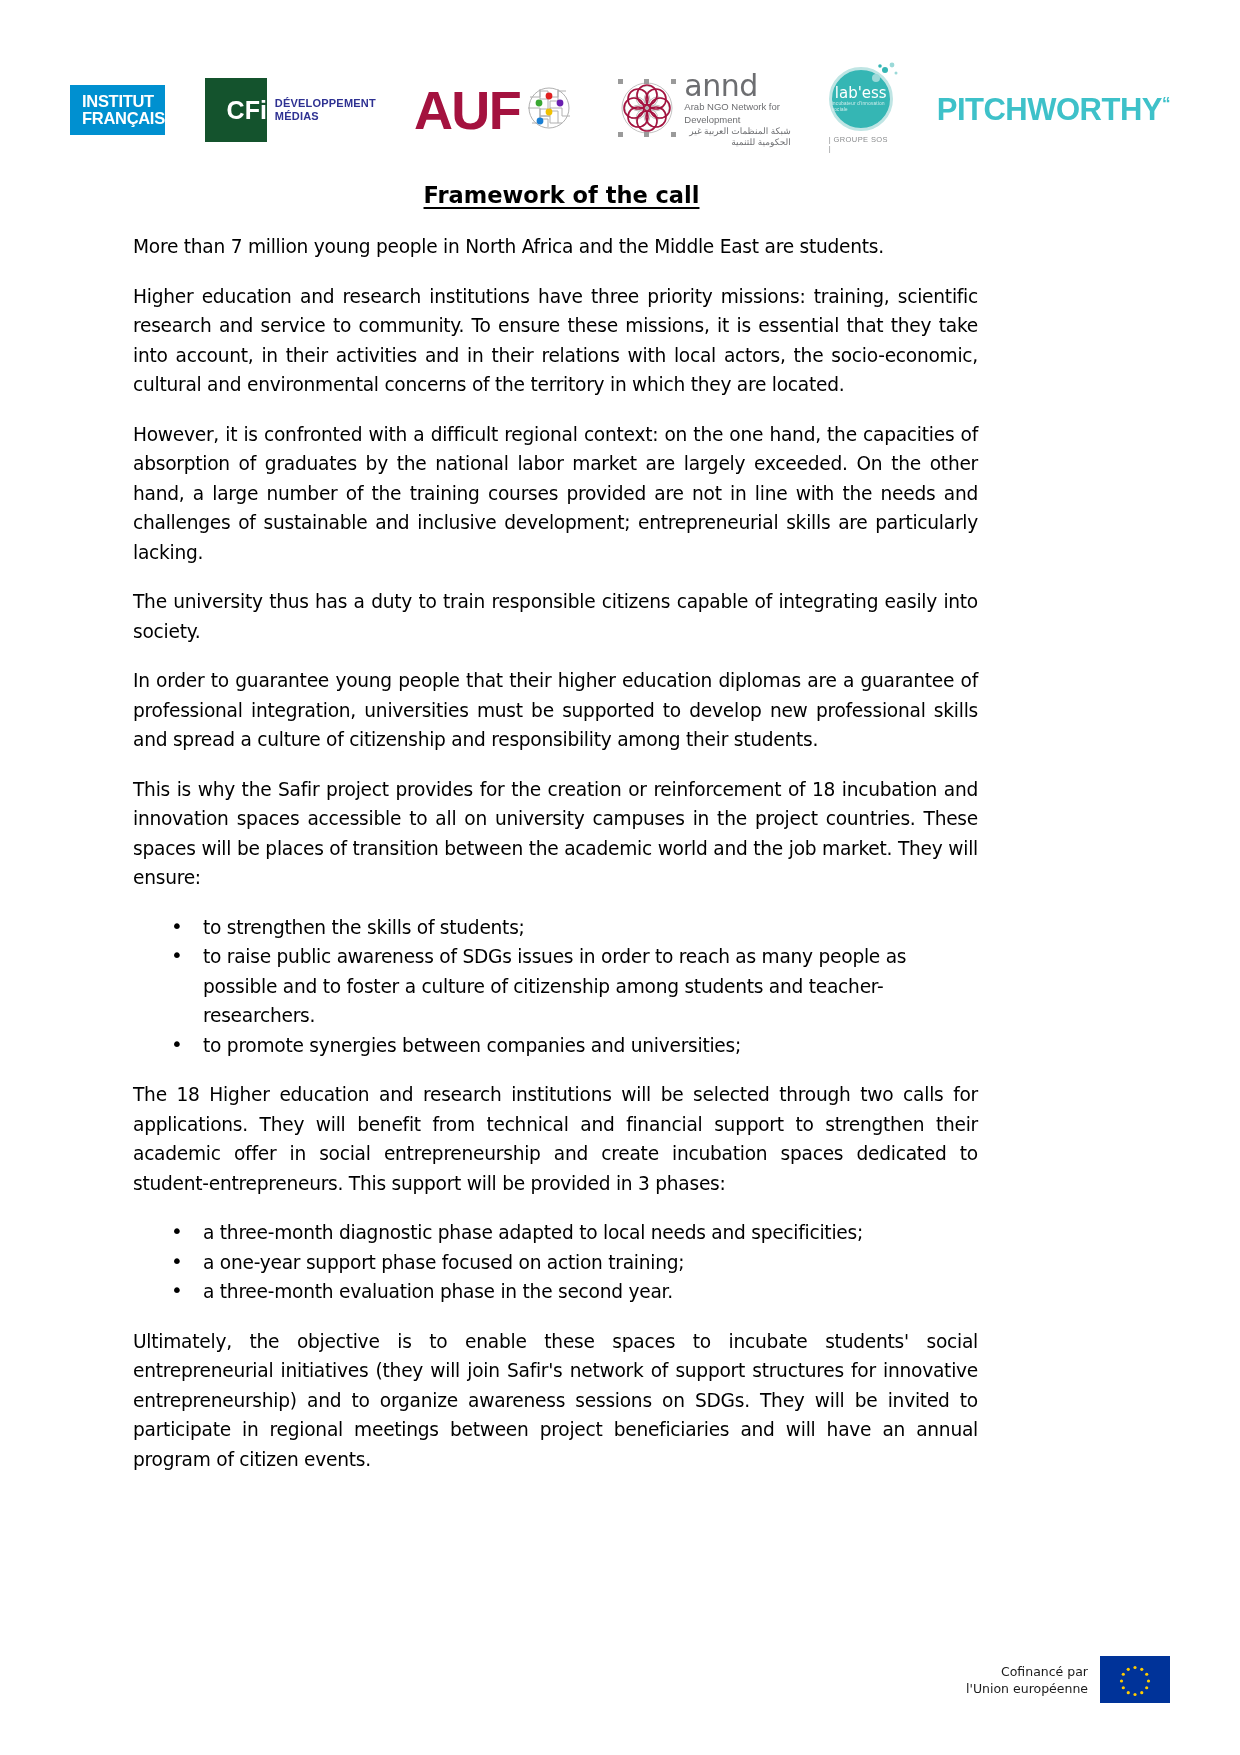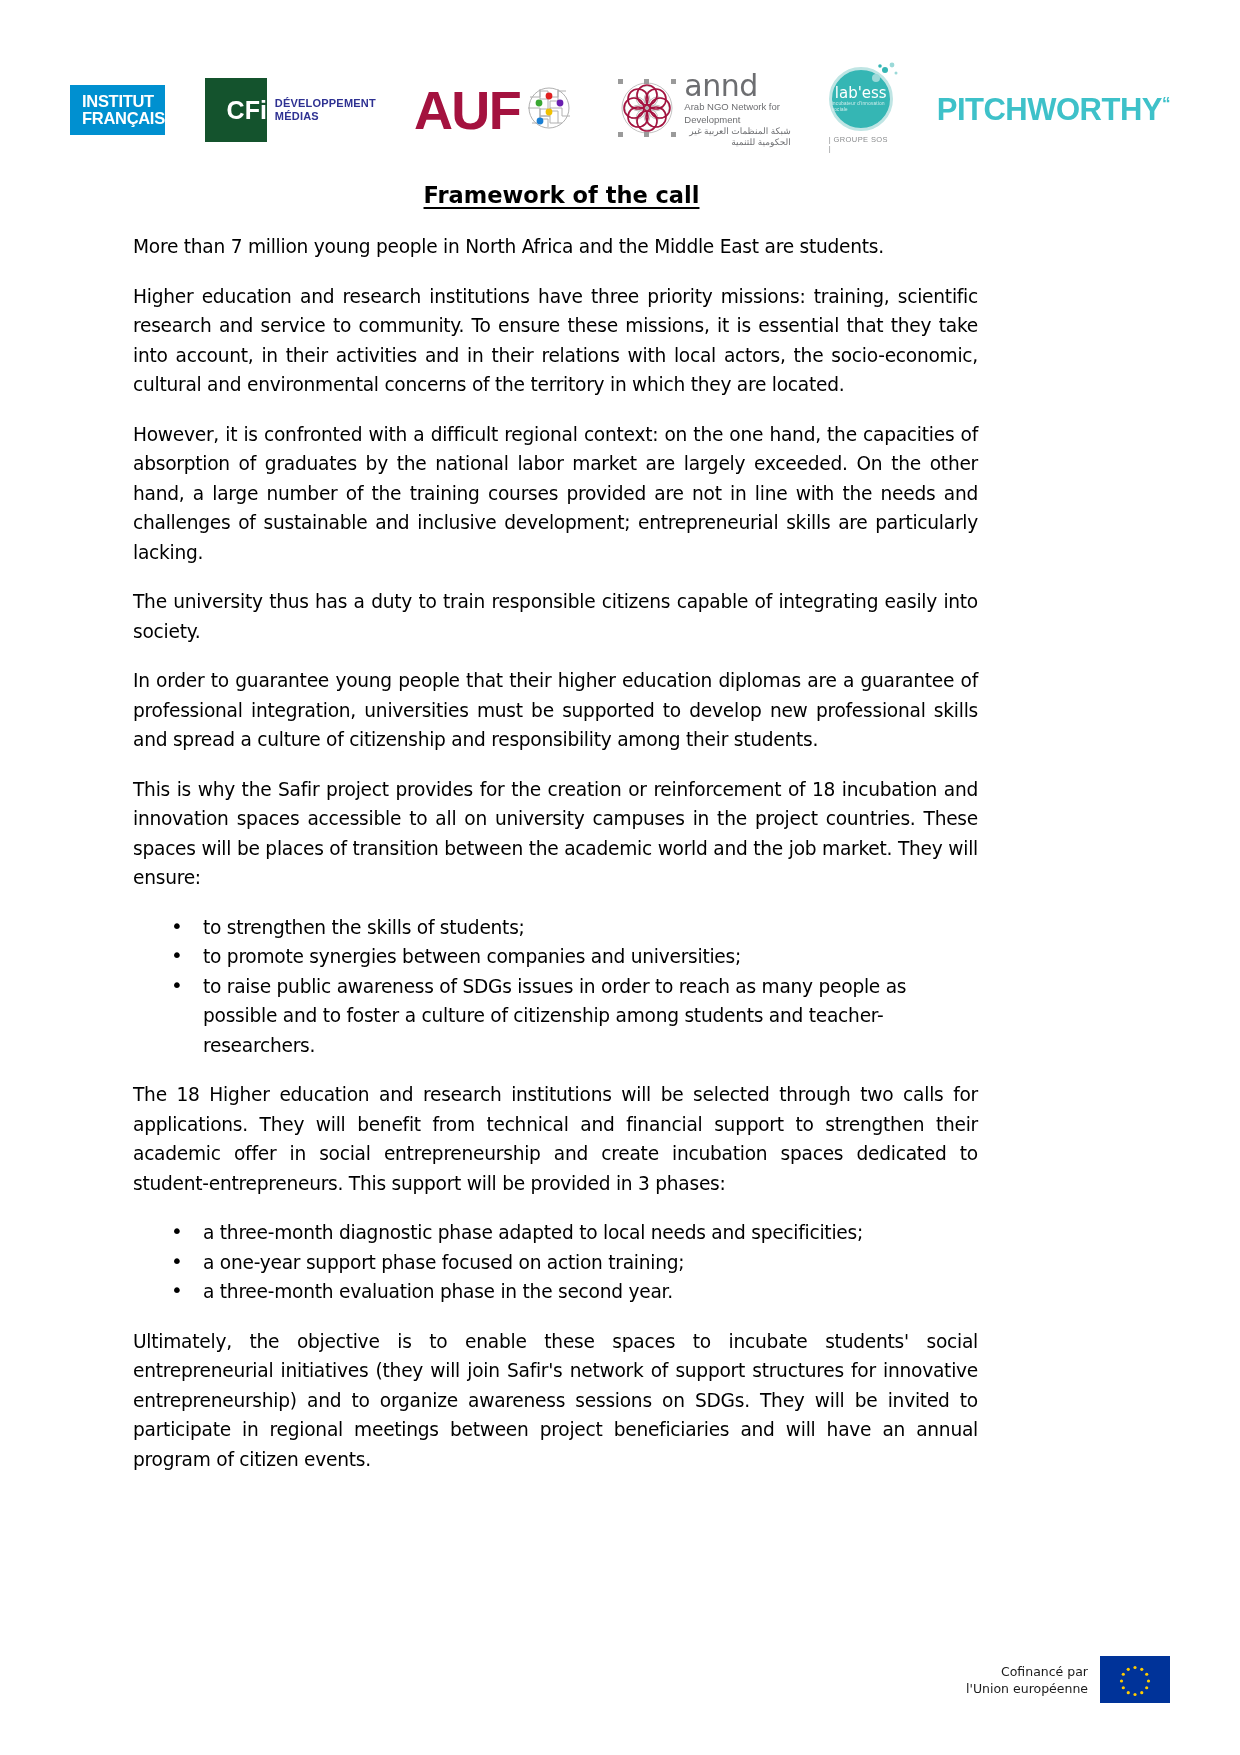--- a/index.html
+++ b/index.html
@@ -368,22 +368,22 @@
 
     <p class="para">More than 7 million young people in North Africa and the Middle East are students.</p>
     <p class="para">Higher education and research institutions have three priority missions: training, scientific research and service to community. To ensure these missions, it is essential that they take into account, in their activities and in their relations with local actors, the socio-economic, cultural and environmental concerns of the territory in which they are located.</p>
     <p class="para">However, it is confronted with a difficult regional context: on the one hand, the capacities of absorption of graduates by the national labor market are largely exceeded. On the other hand, a large number of the training courses provided are not in line with the needs and challenges of sustainable and inclusive development; entrepreneurial skills are particularly lacking.</p>
     <p class="para">The university thus has a duty to train responsible citizens capable of integrating easily into society.</p>
     <p class="para">In order to guarantee young people that their higher education diplomas are a guarantee of professional integration, universities must be supported to develop new professional skills and spread a culture of citizenship and responsibility among their students.</p>
     <p class="para">This is why the Safir project provides for the creation or reinforcement of 18 incubation and innovation spaces accessible to all on university campuses in the project countries. These spaces will be places of transition between the academic world and the job market. They will ensure:</p>
 
     <ul class="bullets">
       <li>to strengthen the skills of students;</li>
+      <li>to raise public awareness of SDGs issues in order to reach as many people as possible and to foster a culture of citizenship among students and teacher-researchers.</li>
       <li>to promote synergies between companies and universities;</li>
-      <li>to raise public awareness of SDGs issues in order to reach as many people as possible and to foster a culture of citizenship among students and teacher-researchers.</li>
     </ul>
 
     <p class="para">The 18 Higher education and research institutions will be selected through two calls for applications. They will benefit from technical and financial support to strengthen their academic offer in social entrepreneurship and create incubation spaces dedicated to student-entrepreneurs. This support will be provided in 3 phases:</p>
 
     <ul class="bullets">
       <li>a three-month diagnostic phase adapted to local needs and specificities;</li>
       <li>a one-year support phase focused on action training;</li>
       <li>a three-month evaluation phase in the second year.</li>
     </ul>
 

